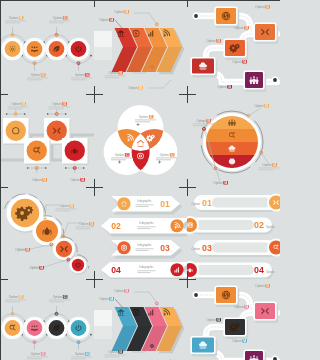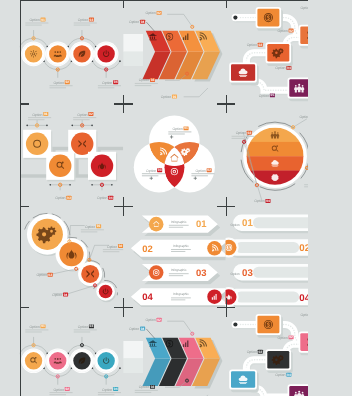--- a/index.html
+++ b/index.html
@@ -1,17 +1,17 @@
 <!DOCTYPE html>
 <html><head>
 <meta charset="utf-8">
 <style>
 html,body{margin:0;padding:0;}
 body{width:280px;height:360px;background:#dce0e0;font-family:"Liberation Sans",sans-serif;overflow:hidden;position:relative;}
-#sheet{position:absolute;left:0;top:0;width:280px;height:360px;margin-left:18px;}
+#sheet{position:absolute;left:0;top:0;width:280px;height:360px;}
 svg{display:block;}
 text{font-family:"Liberation Sans",sans-serif;}
 </style>
 </head>
 <body>
 
 <div id="sheet">
     <svg width="280" height="360" viewBox="0 0 280 360">
       <rect x="0" y="0" width="280" height="360" fill="#dce0e0"></rect>
       <defs>

